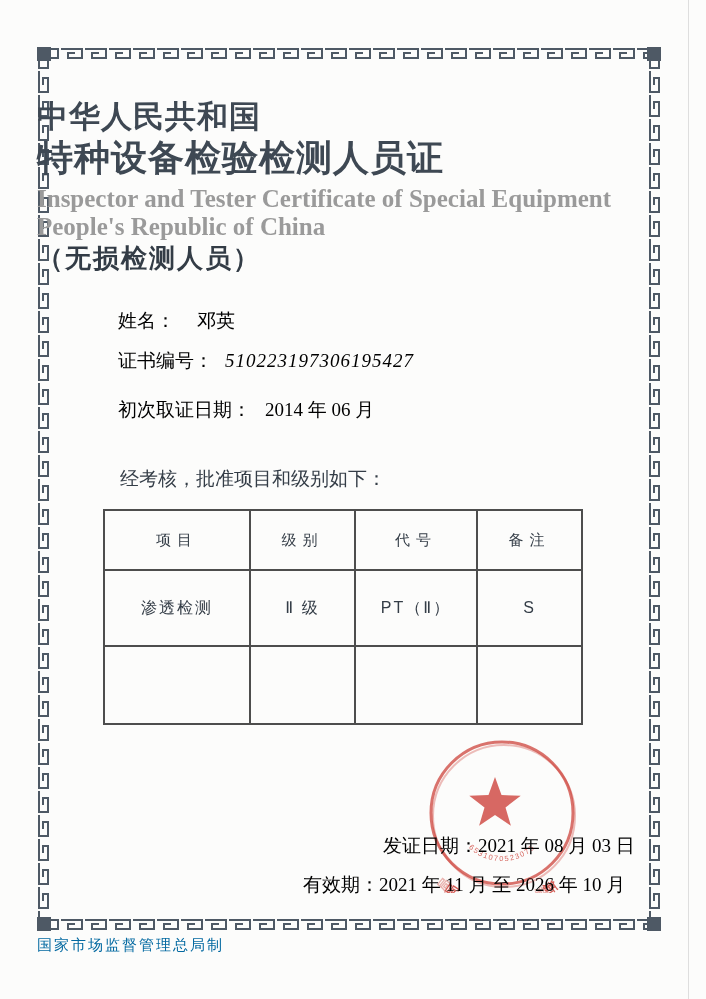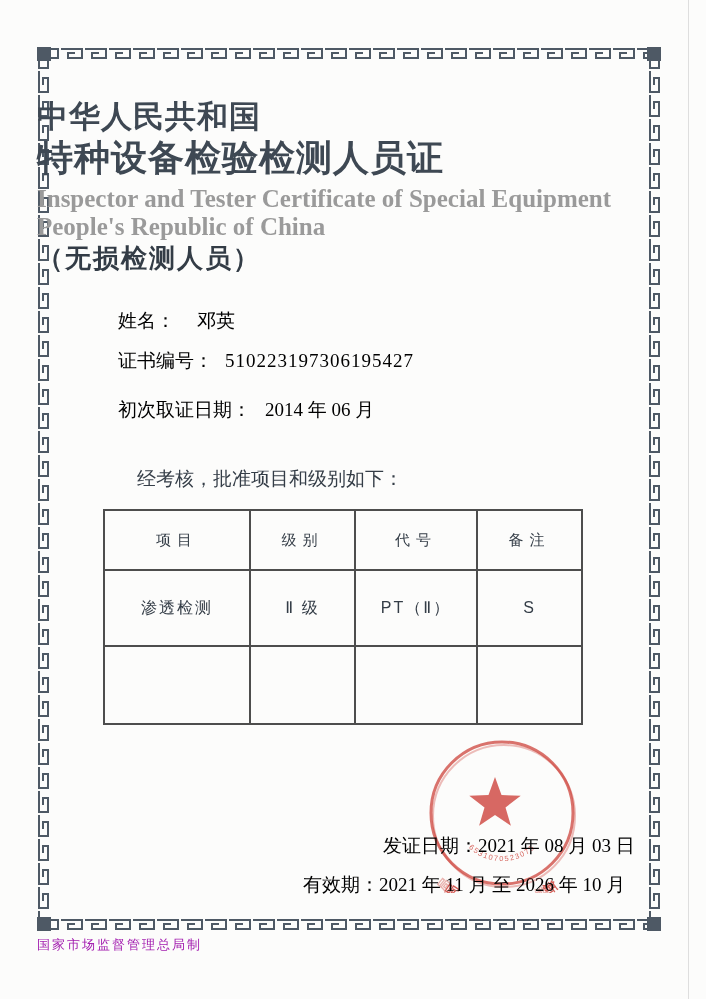--- a/index.html
+++ b/index.html
@@ -17,37 +17,37 @@
   .title-en  { font-family:"Liberation Serif", serif; font-weight:bold; color:#9a9a9a; font-size:25px; }
   .title-en1 { top:185px; }
   .title-en2 { top:213px; }
   .subtitle  { top:241px; font-size:26px; font-weight:bold; color:#333c46; letter-spacing:2px; }
 
   .field { font-size:19px; color:#000000; white-space:nowrap; }
   .field .val { font-family:"Liberation Serif", serif; }
   .row-name  { left:118px; top:308px; }
   .row-name .val { margin-left:22px; font-family:"Liberation Sans", sans-serif; }
   .row-certno { left:118px; top:348px; }
-  .row-certno .val { margin-left:12px; letter-spacing:1px; }
+  .row-certno .val { margin-left:12px; letter-spacing:1px;font-style:italic; }
   .row-firstdate { left:118px; top:397px; }
   .row-firstdate .val { margin-left:14px; }
 
-  .approval-note { left:137px; top:466px; font-size:19px; }
+  .approval-note { left:120px; top:466px; font-size:19px; }
 
   .cert-table { position:absolute; left:103px; top:509px; width:478px; border-collapse:collapse; table-layout:fixed; }
   .cert-table td { border:2px solid #4d4d4d; text-align:center; vertical-align:middle; font-size:16px; color:#343d47; padding:12px; }
   .cert-table tr.hdr td { height:34px; font-size:15px; letter-spacing:6px; }
   .cert-table tr.r1 td { height:50px; letter-spacing:2px; }
   .cert-table tr.r2 td { height:52px; }
 
   .row-issuer { left:107px; top:683px; }
   .row-issuedate { left:383px; top:833px; }
   .row-validity  { left:303px; top:872px; }
 
-  .footer { top:936px; font-size:13px; color:#a21caf; letter-spacing:2px; }
+  .footer { top:936px; font-size:15px; color:#0369a1; letter-spacing:2px; }
 
   .border-svg { left:0; top:0; }
   .seal-svg { left:422px; top:733px; mix-blend-mode:multiply; pointer-events:none; }
   .scan-edge { left:688px; top:0; width:1px; height:999px; background:#dedede; }
 </style>
 </head>
 <body>
 
 <div class="page">
 

